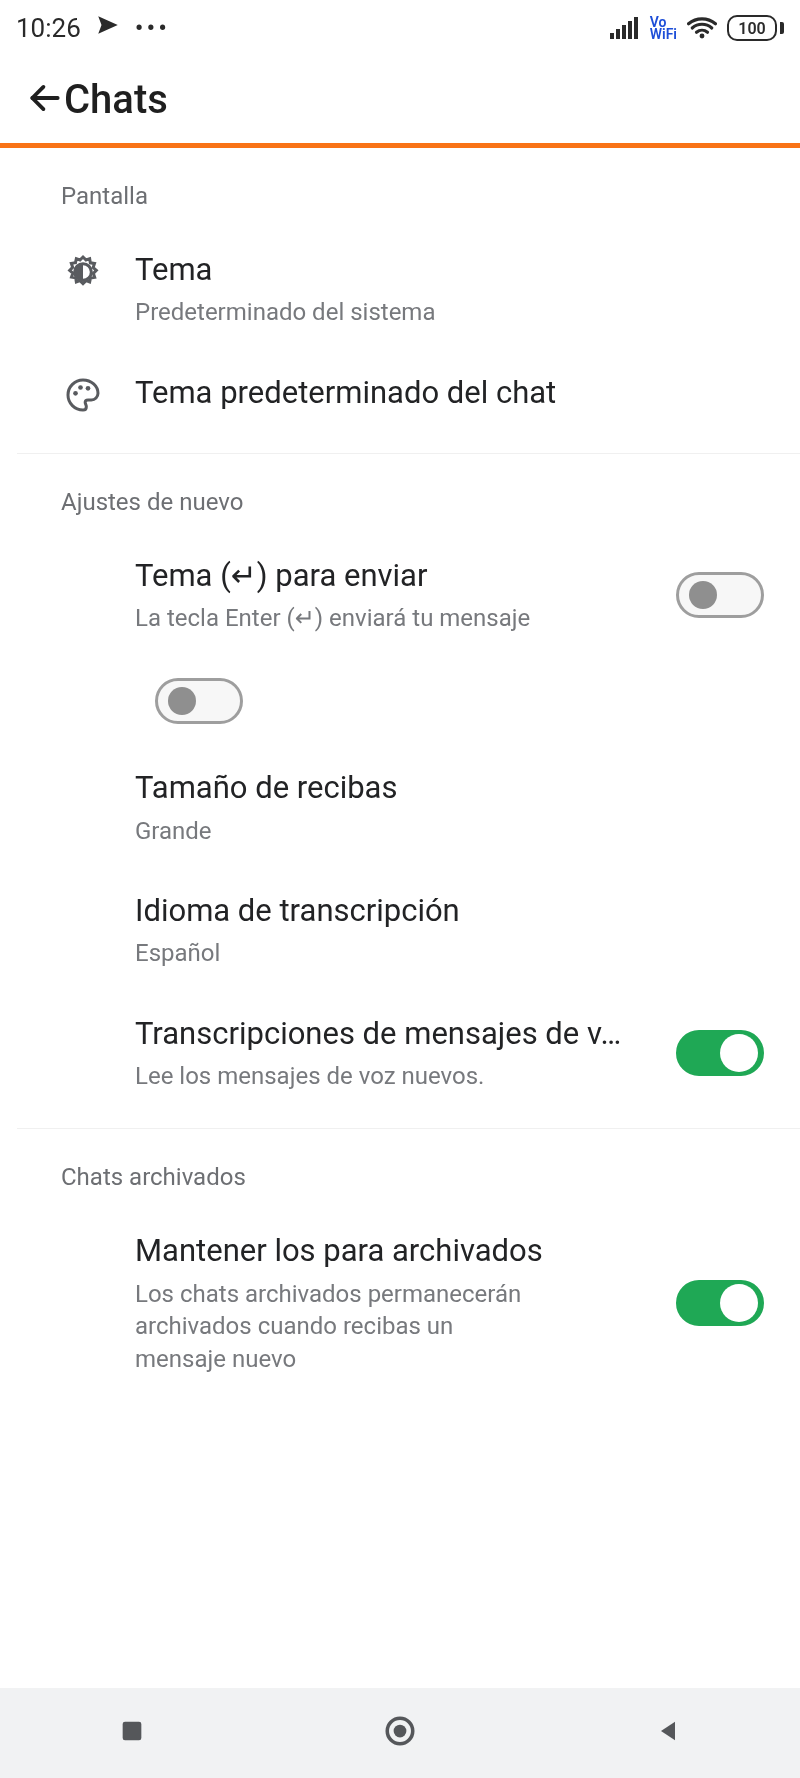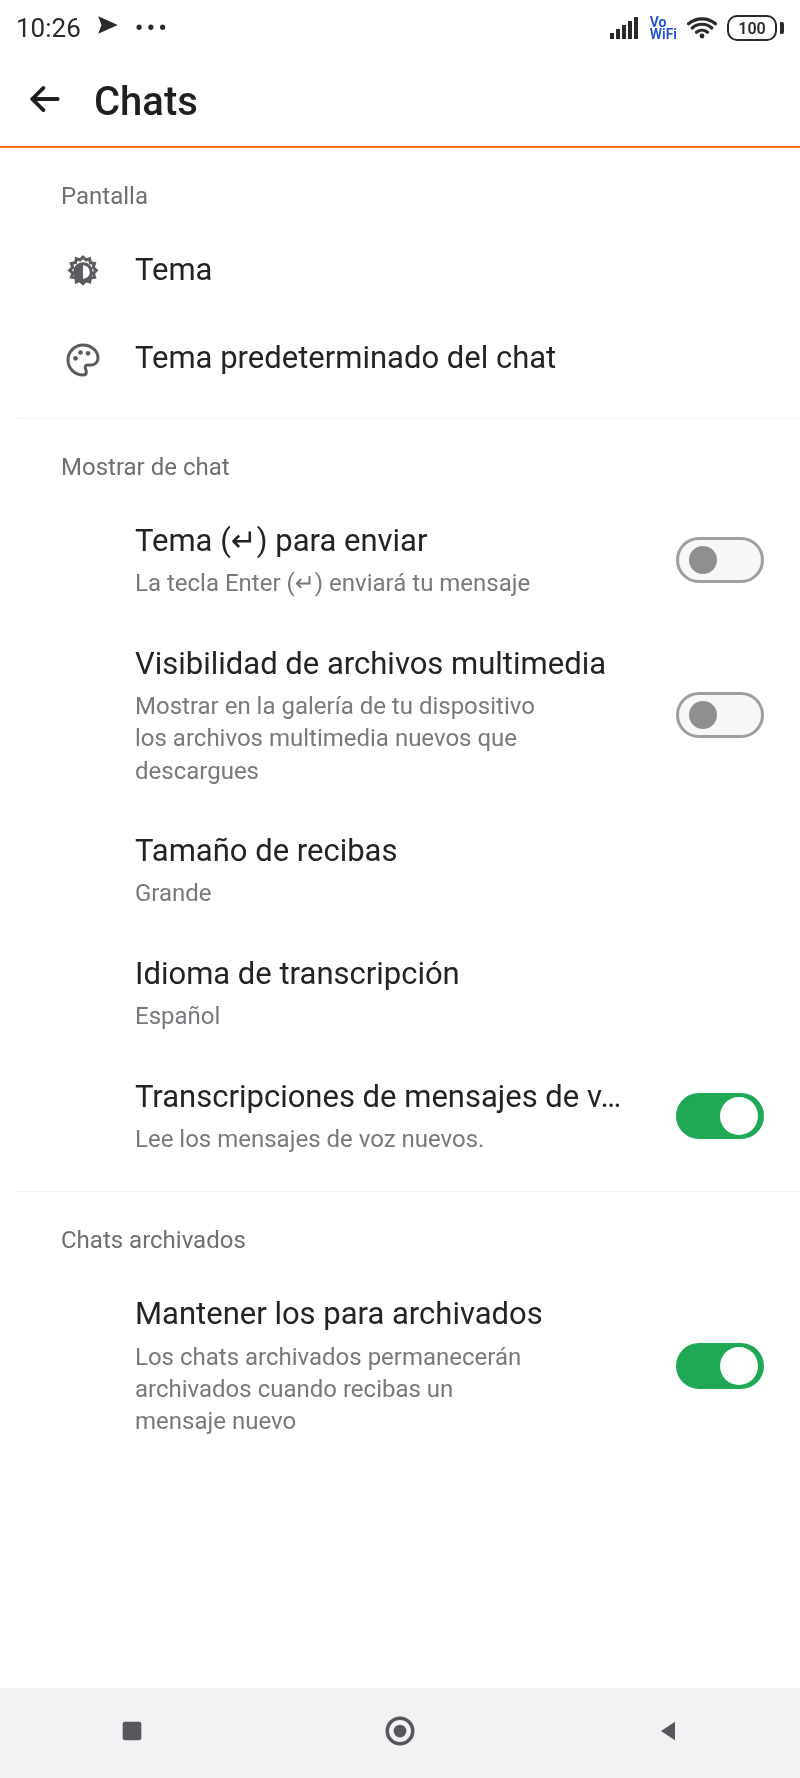--- a/index.html
+++ b/index.html
@@ -32,23 +32,22 @@
     width:50px; height:26px; border:2.5px solid #2a2a2a; border-radius:10px;
     display:flex; align-items:center; justify-content:center;
     font-size:16px; font-weight:600;
   }
   .battery-tip{ width:4px; height:12px; background:#2a2a2a; border-radius:0 2px 2px 0;}
   
   .app-bar{
     height:92px;
     display:flex;
     align-items:center;
-    gap:30px;
     padding:0 26px;
-    border-bottom:2px solid #f97316;
+    border-bottom:5px solid #f97316;
     text-align:center;
   }
   .app-title{
     font-size:40px;
     font-weight:500;
     color:#1f1f1f;
   }
   
   .section{
     padding:34px 0 14px 0;
@@ -200,60 +199,57 @@
     <div class="row">
       <div class="row-icon">
         <svg width="40" height="40" viewBox="0 0 24 24" fill="none" stroke="#595b5f" stroke-width="1.8">
           <path d="M12 3l1.8 1.8L16 4l.4 2.5 2.5.4-.8 2.4L20 11l-1.8 1.8.8 2.4-2.5.4L16 18l-2.2-.8L12 19l-1.8-1.8L8 18l-.4-2.5-2.5-.4.8-2.4L4 11l1.8-1.8L5 6.8l2.5-.4L8 4l2.2.8L12 3z"></path>
           <path d="M12 7a5 5 0 000 10V7z" fill="#595b5f" stroke="none"></path>
           <circle cx="12" cy="12" r="5"></circle>
         </svg>
       </div>
       <div class="row-body">
         <div class="row-title wrap">Tema</div>
+        <div class="row-sub">Predeterminado del sistema</div>
       </div>
     </div>
 
     <div class="row">
       <div class="row-icon">
         <svg width="40" height="40" viewBox="0 0 24 24" fill="none" stroke="#595b5f" stroke-width="1.8">
           <path d="M12 3a9 9 0 100 18c1.5 0 2-1 2-2s-.7-1.7-.7-2.6c0-1 .8-1.4 1.7-1.4H17a4 4 0 004-4c0-4.4-4-8-9-8z"></path>
           <circle cx="7.5" cy="11" r="1.4" fill="#595b5f" stroke="none"></circle>
           <circle cx="10.5" cy="7.5" r="1.4" fill="#595b5f" stroke="none"></circle>
           <circle cx="15" cy="8" r="1.4" fill="#595b5f" stroke="none"></circle>
         </svg>
       </div>
       <div class="row-body">
         <div class="row-title wrap">Tema predeterminado del chat</div>
       </div>
     </div>
   </div>
 
   <div class="section">
-    <div class="section-header">Mostrar de chat</div>
+    <div class="section-header">Ajustes de nuevo</div>
 
     <div class="row">
       <div class="row-icon spacer"></div>
       <div class="row-body">
         <div class="row-title wrap">Tema (↵) para enviar</div>
         <div class="row-sub" style="max-width:460px">La tecla Enter (↵) enviará tu mensaje</div>
       </div>
       <div class="row-control">
         <div class="toggle">
             <div class="knob"></div>
           </div>
       </div>
     </div>
 
     <div class="row">
       <div class="row-icon spacer"></div>
-      <div class="row-body">
-        <div class="row-title wrap">Visibilidad de archivos multimedia</div>
-        <div class="row-sub">Mostrar en la galería de tu dispositivo los archivos multimedia nuevos que descargues</div>
-      </div>
       <div class="row-control">
         <div class="toggle">
             <div class="knob"></div>
           </div>
       </div>
     </div>
 
     <div class="row">
       <div class="row-icon spacer"></div>
       <div class="row-body">

